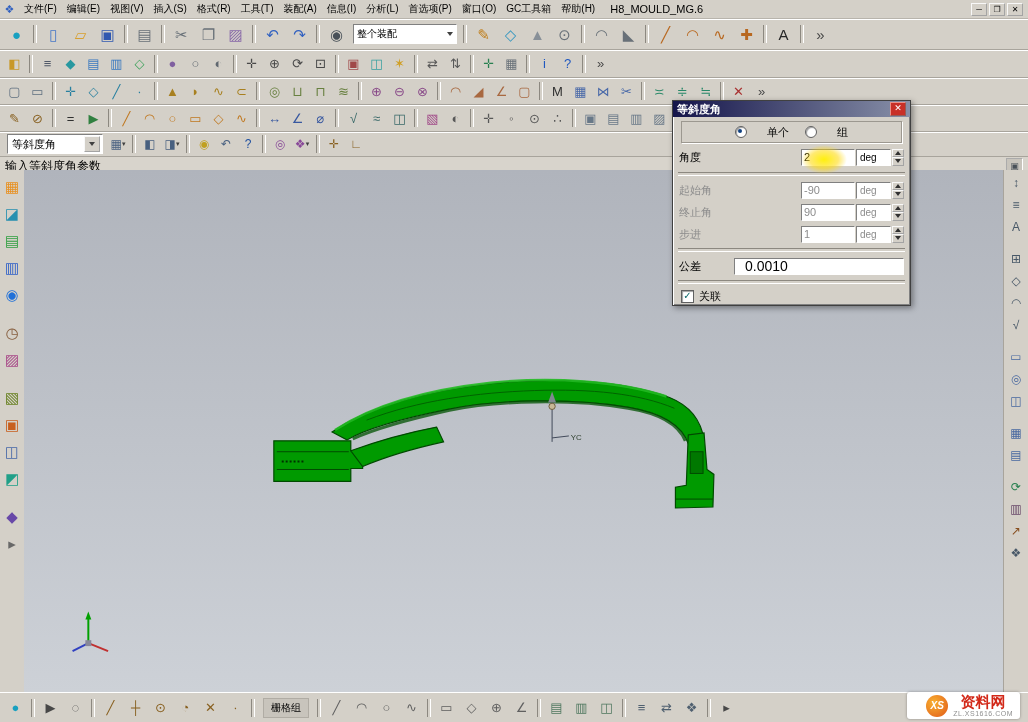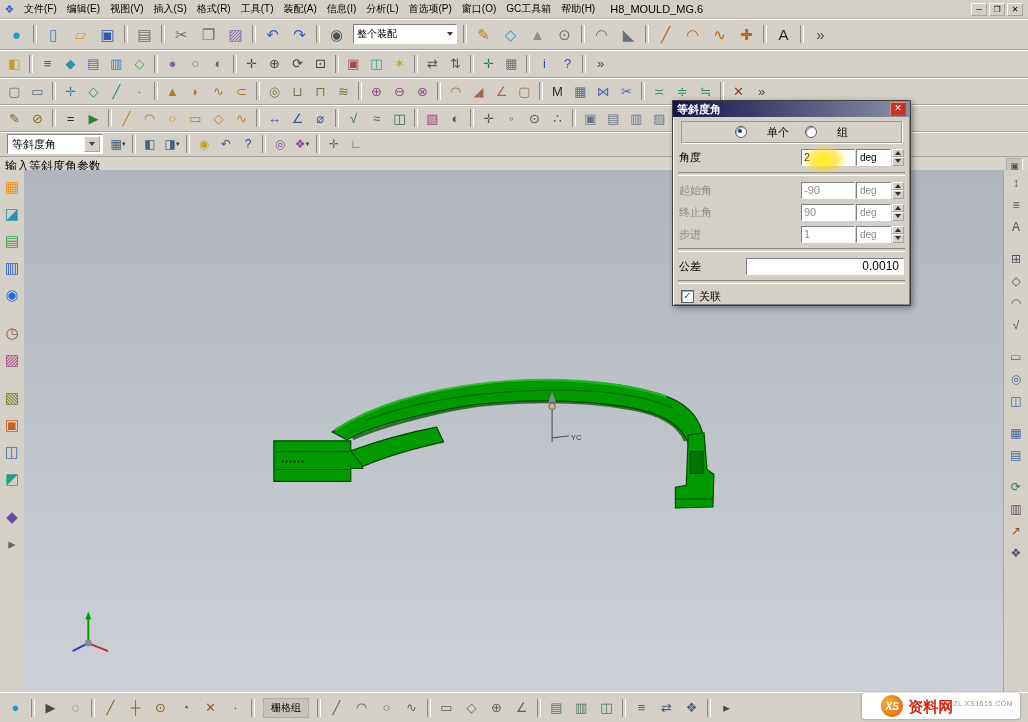--- a/index.html
+++ b/index.html
@@ -57,38 +57,38 @@
   .fld{margin-left:auto;width:48px;height:15px;font-size:11px;border:1px solid;border-color:#808080 #fff #fff #808080;background:#fff;padding:0 2px;font-family:inherit;}
   .unitbox{width:30px;height:15px;background:#fff;border:1px solid;border-color:#808080 #fff #fff #808080;font-size:10px;display:flex;align-items:center;padding-left:3px;margin-left:1px;}
   .spin{width:12px;height:17px;display:flex;flex-direction:column;margin-left:1px;}
   .sup,.sdn{flex:1;background:#d4d0c8;border:1px outset #f8f8f8;display:flex;align-items:center;justify-content:center;}
   .sup::after{content:"";border-left:3px solid transparent;border-right:3px solid transparent;border-bottom:4px solid #303030;}
   .sdn::after{content:"";border-left:3px solid transparent;border-right:3px solid transparent;border-top:4px solid #303030;}
   .drow.disabled .dlabel{color:#8c8c8c;}
   .drow.disabled .fld{color:#8c8c8c;}
   .drow.disabled .unitbox{color:#8c8c8c;}
   .groove{height:2px;border-top:1px solid #8c8880;border-bottom:1px solid #fff;margin:3px 5px;}
-  .tolfld{margin-left:auto;width:148px;height:15px;font-size:12px;border:1px solid;border-color:#808080 #fff #fff #808080;background:#fff;text-align:right;padding:0 4px;font-family:inherit;}
+  .tolfld{margin-left:auto;width:148px;height:15px;font-size:14px;border:1px solid;border-color:#808080 #fff #fff #808080;background:#fff;text-align:left;padding:0 10px;font-family:inherit;}
   .assoc{display:flex;align-items:center;gap:5px;height:18px;padding:0 8px;}
   .cbox{width:11px;height:11px;background:#fff;border:1px solid #606060;box-shadow:inset 1px 1px 1px #a0a0a0;color:#0a6868;font-size:10px;line-height:10px;text-align:center;font-weight:bold;}
   .btn-row{display:flex;justify-content:flex-end;gap:4px;padding:4px 8px 5px;background:linear-gradient(#c4c0b8,#a4a098);border-top:1px solid #fff;margin-top:3px;}
   .dbtn{width:46px;height:17px;font-size:11px;background:#d4d0c8;border:1px outset #f8f8f8;padding:0;font-family:inherit;}
   .dbtn.ok{color:#087820;font-weight:bold;}
   .dbtn.back{color:#202020;}
   .dbtn.cancel{color:#882020;}
   .hl{position:absolute;left:128px;top:44px;width:46px;height:29px;border-radius:50%;z-index:5;pointer-events:none;
       background:radial-gradient(closest-side,rgba(255,238,0,.95),rgba(255,216,0,.55) 62%,rgba(255,216,0,0));}
   
   .bottombar{position:absolute;left:0;right:0;bottom:0;height:29px;background:#d4d0c8;border-top:1px solid #fff;display:flex;align-items:center;padding:0 3px;}
   .bottombar .ticon{width:23px;height:21px;font-size:13px;}
   .grplabel{font-size:10px;padding:2px 7px;margin:0 5px;border:1px solid #b0aca4;background:#c8c4bc;white-space:nowrap;}
   
   .watermark{position:absolute;right:8px;bottom:3px;z-index:30;display:flex;align-items:center;background:#fff;padding:2px 7px 2px 3px;border-radius:3px;box-shadow:0 0 3px rgba(0,0,0,.35);}
   .wlogo{width:22px;height:22px;border-radius:50%;background:radial-gradient(circle at 35% 35%,#f8b030,#e05818);color:#fff;font-style:italic;font-weight:bold;font-size:10px;display:flex;align-items:center;justify-content:center;margin-right:5px;margin-left:16px;}
-  .wcol{display:flex;line-height:1;}
+  .wcol{display:flex;flex-direction:column;line-height:1;align-items:center;}
   .wname{font-size:15px;font-weight:bold;color:#d22818;}
   .wurl{font-size:7px;color:#909090;letter-spacing:.5px;margin-top:1px;}
 </style>
 </head>
 <body>
 
 <div class="win">
 
   <div class="menubar">
     <span class="appicon">❖</span>

